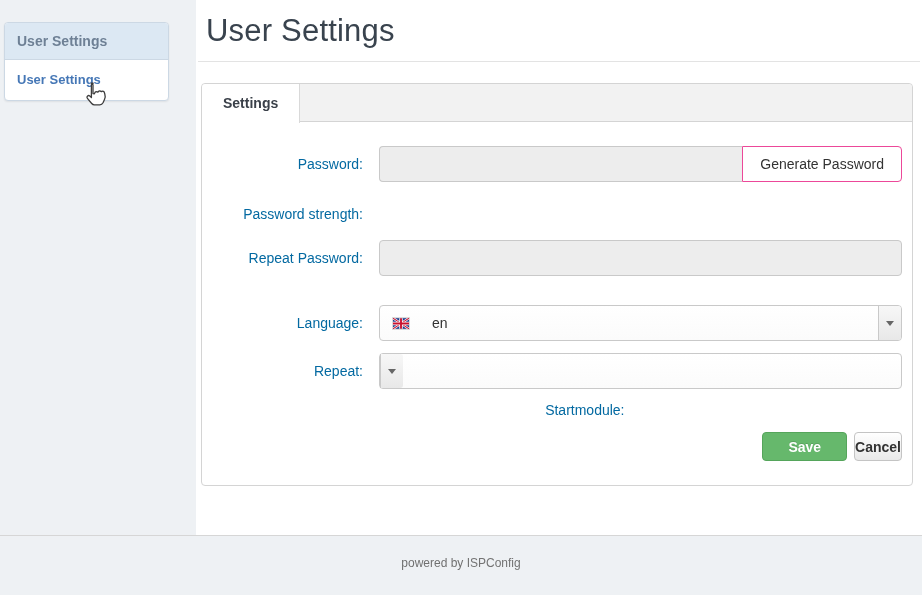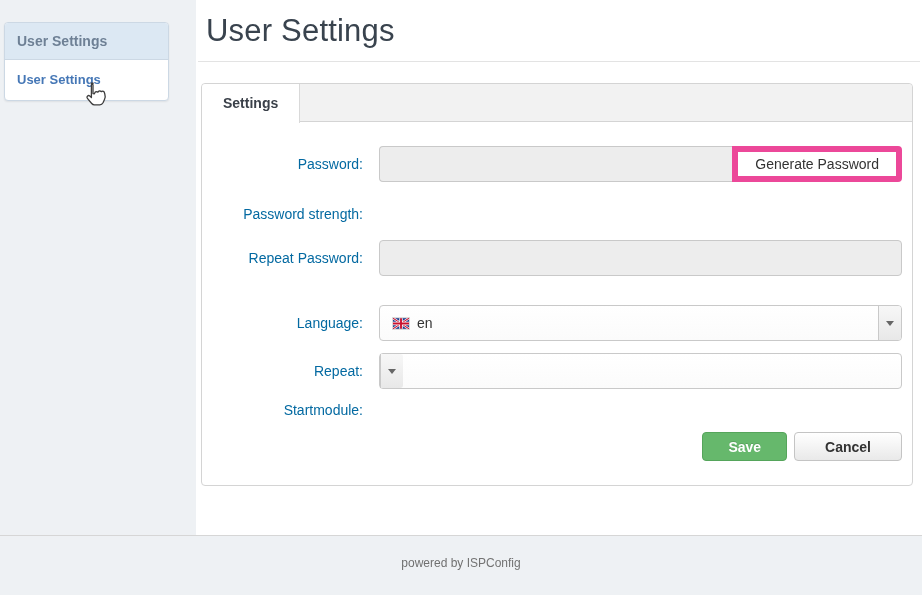--- a/index.html
+++ b/index.html
@@ -64,45 +64,45 @@
     width: 177px; text-align: right; padding-right: 16px;
     font-size: 14px; color: #0369a1; flex: none;
   }
   .form-ctrl { flex: 1; }
 
   .row-password { margin-top: 0; }
   .row-strength { margin-top: 22px; height: 20px; }
   .row-repeat { margin-top: 16px; }
   .row-language { margin-top: 29px; }
   .row-design { margin-top: 12px; }
-  .row-startmodule { margin-top: 13px; }
+  .row-startmodule { margin-top: 13px; flex-direction: column; }
   .row-buttons { margin-top: 14px; }
 
   .input-group { display: flex; height: 36px; }
   .text-input {
     flex: 1; height: 36px; background: #ededed;
     border: 1px solid #c9c9c9; border-radius: 4px;
     font-family: "Liberation Sans", sans-serif; font-size: 14px; color: #333;
     padding: 0 10px; outline: none;
   }
   .input-group .text-input { border-radius: 4px 0 0 4px; border-right: none; }
   .addon-btn {
-    height: 36px; background: #fff; border: 6px solid #ec4899;
+    height: 36px; background: #fff; border: 1px solid #ec4899;
     border-radius: 0 4px 4px 0; padding: 0 17px;
     font-family: "Liberation Sans", sans-serif; font-size: 14px; color: #333;
     cursor: pointer; white-space: nowrap;
   }
 
   .select-box {
     height: 36px; border: 1px solid #c9c9c9; border-radius: 4px;
     background: linear-gradient(#ffffff, #fbfbfb);
     display: flex; align-items: center; cursor: pointer; position: relative;
   }
   .select-value {
-    flex: 1; display: flex; align-items: center; gap: 7px;
+    flex: 1; display: flex; align-items: center; gap: 22px;
     padding: 0 12px; font-size: 14px; color: #333;
   }
   .select-arrow-box {
     width: 23px; height: 34px; border-left: 1px solid #c9c9c9;
     background: linear-gradient(#f7f7f7, #e8e8e8);
     border-radius: 0 3px 3px 0;
     display: flex; align-items: center; justify-content: center;
   }
   .caret-down {
     width: 0; height: 0;
@@ -113,21 +113,21 @@
 
   .buttons-right { display: flex; justify-content: flex-end; gap: 7px; }
   .btn { height: 29px; border-radius: 4px; font-family: "Liberation Sans", sans-serif;
          font-size: 14px; font-weight: bold; cursor: pointer; }
   .btn-save {
     background: #66b86c; border: 1px solid #55a55b; color: #fff; padding: 0 25px;
     text-shadow: 0 -1px 0 rgba(0,0,0,0.12);
   }
   .btn-cancel {
     background: linear-gradient(#ffffff, #e9e9e9); border: 1px solid #c4c4c4;
-    color: #333; padding: 0 30px; text-align: right;
+    color: #333; padding: 0 0; text-align: right;
   }
 
   
   .footer {
     position: absolute; left: 0; top: 535px; right: 0; height: 60px;
     border-top: 1px solid #d6d6d6; text-align: center; padding-top: 20px;
     font-size: 12px; color: #707070;
   }
   .footer a { color: #737373; text-decoration: none; cursor: pointer; }
 </style>

